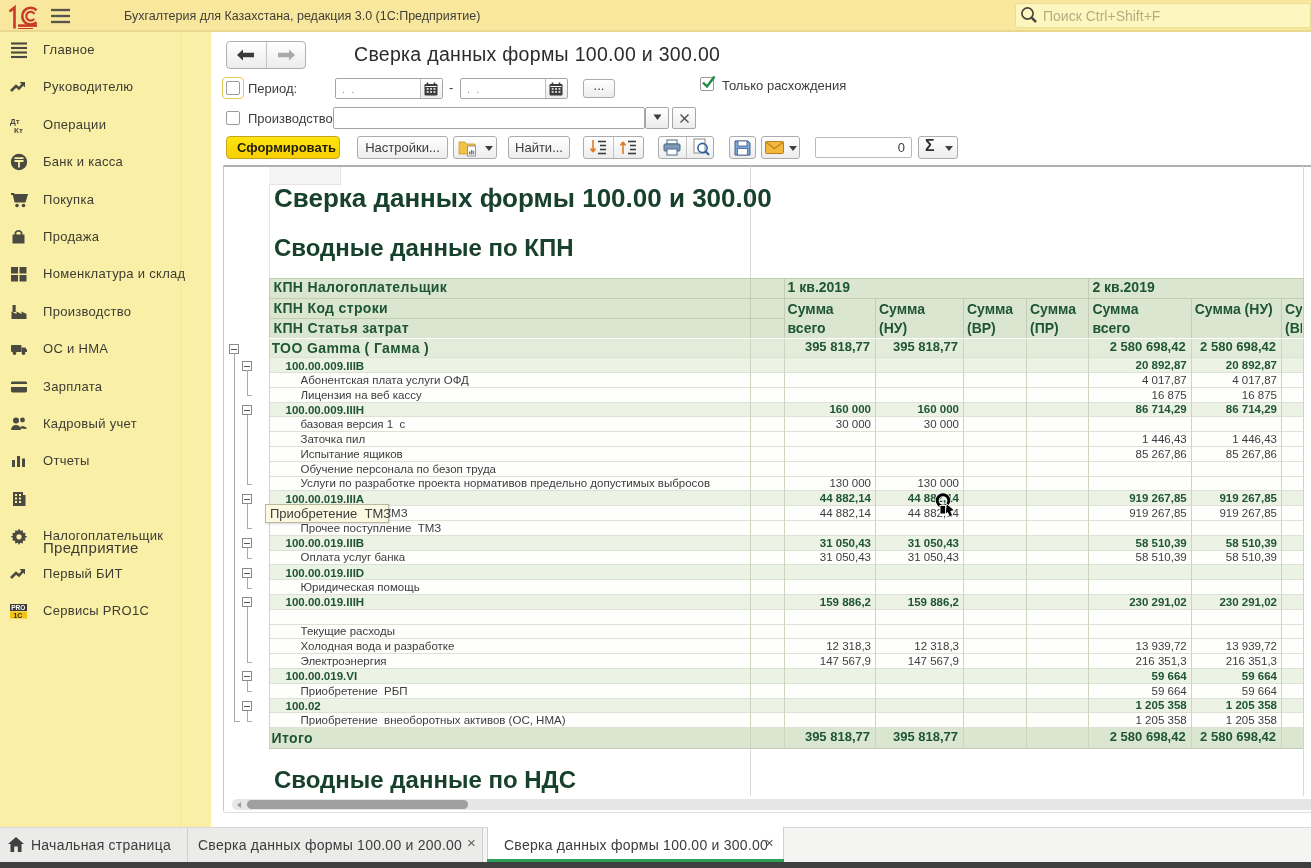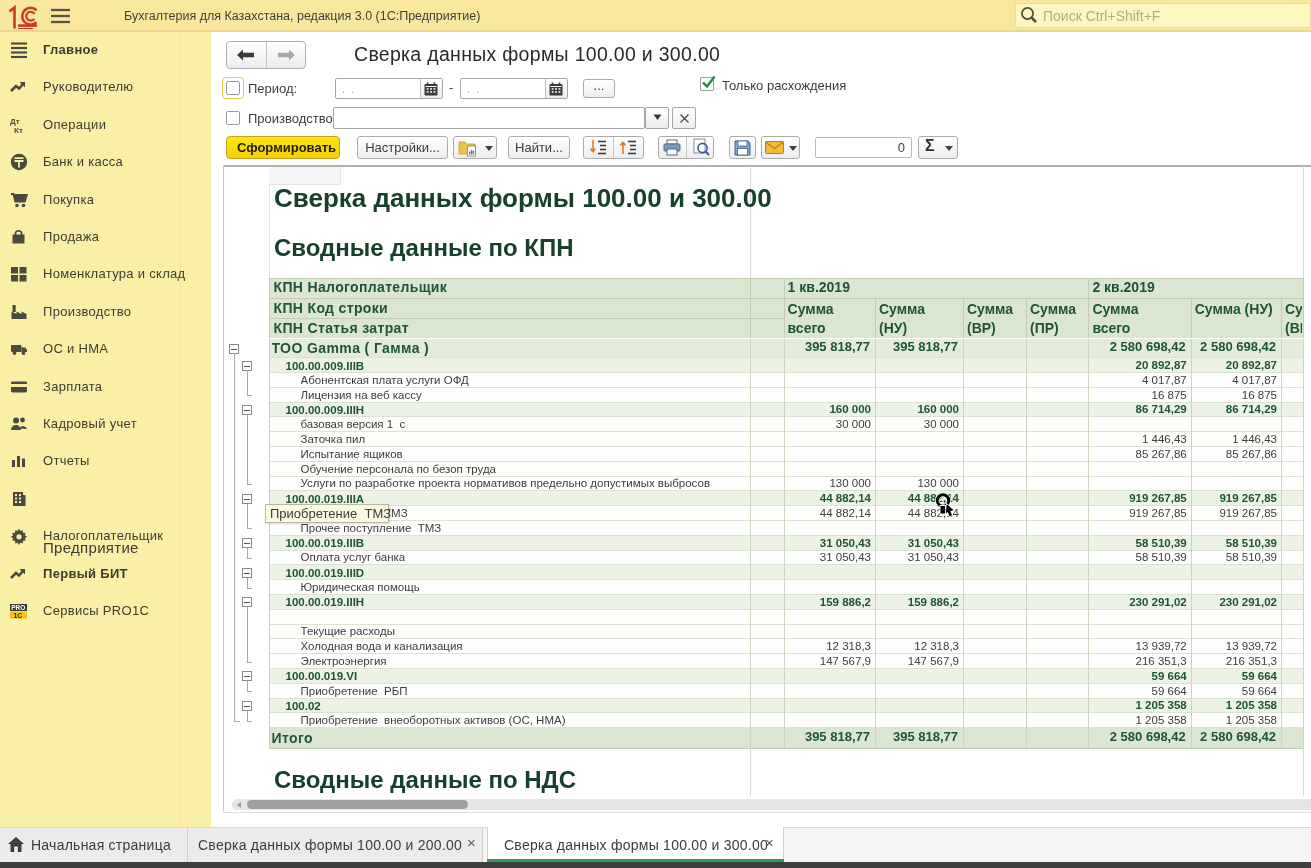--- a/index.html
+++ b/index.html
@@ -43,21 +43,21 @@
 <div class="abs" style="left:0;top:32px;width:211px;height:795px;background:#faefa7;"></div>
 <div class="abs" style="left:180px;top:32px;width:1px;height:795px;background:#f3e697;"></div>
 <svg class="abs" style="left:10px;top:41.0px" width="18" height="18" viewBox="0 0 18 18">
     <g stroke="#4b4a40" stroke-width="2.1">
       <path d="M1 2.5h16"></path>
       <path d="M1 7h16"></path>
       <path d="M1 11.5h16"></path>
       <path d="M1 16h16"></path>
     </g>
   </svg>
-<div class="abs" style="left:43px;top:42.0px;font-size:13px;letter-spacing:0.3px;color:#3d3c33;font-weight:bold;">Главное</div>
+<div class="abs" style="left:43px;top:42.0px;font-size:13px;letter-spacing:0.3px;color:#3d3c33;">Главное</div>
 <svg class="abs" style="left:10px;top:78.4px" width="18" height="18" viewBox="0 0 18 18">
     <path d="M1 13 L6 8 L9 10.5 L14 5" fill="none" stroke="#4b4a40" stroke-width="2.6"></path>
     <path d="M9.5 4 L15 4 L15 9.5 Z" fill="#4b4a40"></path>
   </svg>
 <div class="abs" style="left:43px;top:79.4px;font-size:13px;letter-spacing:0.3px;color:#3d3c33;">Руководителю</div>
 <svg class="abs" style="left:10px;top:115.8px" width="18" height="18" viewBox="0 0 18 18">
     <text x="0" y="7.5" font-size="8" font-weight="bold" fill="#4b4a40" font-family="Liberation Sans">Дт</text>
     <text x="4" y="16.5" font-size="8" font-weight="bold" fill="#4b4a40" font-family="Liberation Sans">Кт</text>
   </svg>
 <div class="abs" style="left:43px;top:116.8px;font-size:13px;letter-spacing:0.3px;color:#3d3c33;">Операции</div>
@@ -130,21 +130,21 @@
 <div class="abs" style="left:43px;top:490.8px;font-size:15px;letter-spacing:0.3px;color:#3d3c33;margin-top:48px;">Предприятие</div>
 <svg class="abs" style="left:10px;top:527.2px" width="18" height="18" viewBox="0 0 18 18">
     <path d="M9 1.5 l1.2 2.3 2.5-.6 .3 2.6 2.6 .3 -.6 2.5 2.3 1.2 -2.3 1.2 .6 2.5 -2.6 .3 -.3 2.6 -2.5-.6 -1.2 2.3 -1.2-2.3 -2.5 .6 -.3-2.6 -2.6-.3 .6-2.5 -2.3-1.2 2.3-1.2 -.6-2.5 2.6-.3 .3-2.6 2.5 .6 Z" fill="#4b4a40"></path>
     <circle cx="9" cy="9.8" r="2.6" fill="#faefa7"></circle>
   </svg>
 <div class="abs" style="left:43px;top:528.2px;font-size:13px;letter-spacing:0.3px;color:#3d3c33;">Налогоплательщик</div>
 <svg class="abs" style="left:10px;top:564.6px" width="18" height="18" viewBox="0 0 18 18">
     <path d="M1 13 L6 8 L9 10.5 L14 5" fill="none" stroke="#4b4a40" stroke-width="2.6"></path>
     <path d="M9.5 4 L15 4 L15 9.5 Z" fill="#4b4a40"></path>
   </svg>
-<div class="abs" style="left:43px;top:565.6px;font-size:13px;letter-spacing:0.3px;color:#3d3c33;font-weight:bold;">Первый БИТ</div>
+<div class="abs" style="left:43px;top:565.6px;font-size:13px;letter-spacing:0.3px;color:#3d3c33;">Первый БИТ</div>
 <svg class="abs" style="left:10px;top:602.0px" width="18" height="18" viewBox="0 0 18 18">
     <rect x="0" y="2" width="17" height="7" fill="#3c3c34"></rect>
     <text x="1.2" y="8.2" font-size="6.5" font-weight="bold" fill="#fff" font-family="Liberation Sans">PRO</text>
     <rect x="0" y="9.5" width="17" height="7" fill="#f5c211"></rect>
     <text x="3.5" y="15.8" font-size="6.8" font-weight="bold" fill="#2c2c24" font-family="Liberation Sans">1C</text>
   </svg>
 <div class="abs" style="left:43px;top:603.0px;font-size:13px;letter-spacing:0.3px;color:#3d3c33;">Сервисы PRO1C</div>
 <div class="abs" style="left:226px;top:41px;width:80px;height:28px;border:1px solid #b0b0b0;border-radius:4px;background:linear-gradient(#ffffff,#ececec);box-sizing:border-box;"></div>
 <div class="abs" style="left:266px;top:42px;width:1px;height:26px;background:#c4c4c4;"></div>
 <svg class="abs" style="left:234px;top:48px" width="24" height="14" viewBox="0 0 24 14">
@@ -379,21 +379,21 @@
 <div class="cell grn" style="left:285.5px;top:596.4px;font-size:11.5px;">100.00.019.IIIН</div>
 <div class="cell num" style="left:783.6px;top:595.7px;width:87.4px;font-size:11.5px;font-weight:bold;color:#1e5535;">159 886,2</div>
 <div class="cell num" style="left:875.0px;top:595.7px;width:84.0px;font-size:11.5px;font-weight:bold;color:#1e5535;">159 886,2</div>
 <div class="cell num" style="left:1088.4px;top:595.7px;width:98.3px;font-size:11.5px;font-weight:bold;color:#1e5535;">230 291,02</div>
 <div class="cell num" style="left:1190.7px;top:595.7px;width:86.3px;font-size:11.5px;font-weight:bold;color:#1e5535;">230 291,02</div>
 <div class="abs" style="left:268.5px;top:609.8px;width:1034.4px;height:14.8px;background:#fefffd;border-bottom:1px solid #dce2d4;box-sizing:border-box;"></div>
 <div class="cell" style="left:300.5px;top:634px;font-size:16px;color:#3c3c3c;margin-top:12px;">Материальные затраты</div>
 <div class="abs" style="left:268.5px;top:624.6px;width:1034.4px;height:14.8px;background:#fefffd;border-bottom:1px solid #dce2d4;box-sizing:border-box;"></div>
 <div class="cell" style="left:300.5px;top:625.4px;font-size:11.5px;color:#3c3c3c;">Текущие расходы</div>
 <div class="abs" style="left:268.5px;top:639.4px;width:1034.4px;height:14.8px;background:#fefffd;border-bottom:1px solid #dce2d4;box-sizing:border-box;"></div>
-<div class="cell" style="left:300.5px;top:640.2px;font-size:11.5px;color:#3c3c3c;">Холодная вода и канализация</div>
+<div class="cell" style="left:300.5px;top:640.2px;font-size:11.5px;color:#3c3c3c;">Холодная вода и разработке</div>
 <div class="cell num" style="left:783.6px;top:640.1px;width:87.4px;font-size:11.5px;color:#3c3c3c;">12 318,3</div>
 <div class="cell num" style="left:875.0px;top:640.1px;width:84.0px;font-size:11.5px;color:#3c3c3c;">12 318,3</div>
 <div class="cell num" style="left:1088.4px;top:640.1px;width:98.3px;font-size:11.5px;color:#3c3c3c;">13 939,72</div>
 <div class="cell num" style="left:1190.7px;top:640.1px;width:86.3px;font-size:11.5px;color:#3c3c3c;">13 939,72</div>
 <div class="abs" style="left:268.5px;top:654.2px;width:1034.4px;height:14.8px;background:#fefffd;border-bottom:1px solid #dce2d4;box-sizing:border-box;"></div>
 <div class="cell" style="left:300.5px;top:655.0px;font-size:11.5px;color:#3c3c3c;">Электроэнергия</div>
 <div class="cell num" style="left:783.6px;top:654.9px;width:87.4px;font-size:11.5px;color:#3c3c3c;">147 567,9</div>
 <div class="cell num" style="left:875.0px;top:654.9px;width:84.0px;font-size:11.5px;color:#3c3c3c;">147 567,9</div>
 <div class="cell num" style="left:1088.4px;top:654.9px;width:98.3px;font-size:11.5px;color:#3c3c3c;">216 351,3</div>
 <div class="cell num" style="left:1190.7px;top:654.9px;width:86.3px;font-size:11.5px;color:#3c3c3c;">216 351,3</div>

